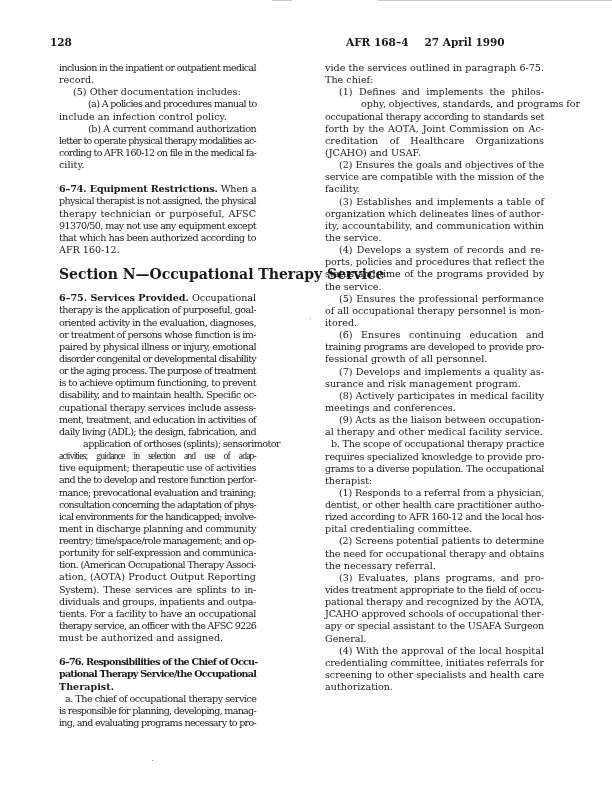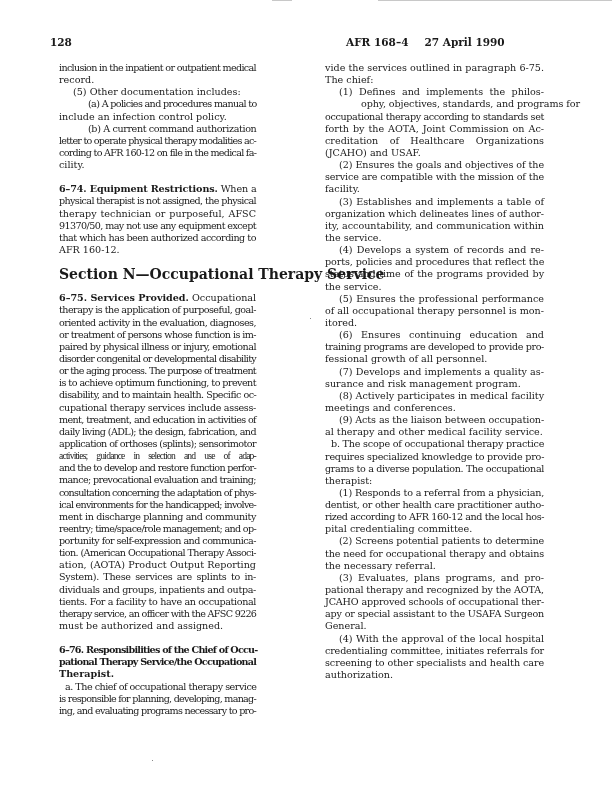--- a/index.html
+++ b/index.html
@@ -61,22 +61,23 @@
     <span class="ln " style="white-space: nowrap; letter-spacing: -0.537566px;">oriented activity in the evaluation, diagnoses,</span>
     <span class="ln " style="white-space: nowrap; letter-spacing: -0.557292px;">or treatment of persons whose function is im-</span>
     <span class="ln " style="white-space: nowrap; letter-spacing: -0.505652px;">paired by physical illness or injury, emotional</span>
     <span class="ln " style="white-space: nowrap; letter-spacing: -0.712434px;">disorder congenital or developmental disability</span>
     <span class="ln " style="white-space: nowrap; letter-spacing: -0.731318px;">or the aging process. The purpose of treatment</span>
     <span class="ln " style="white-space: nowrap; letter-spacing: -0.555903px;">is to achieve optimum functioning, to prevent</span>
     <span class="ln " style="white-space: nowrap; letter-spacing: -0.517253px;">disability, and to maintain health. Specific oc-</span>
     <span class="ln " style="white-space: nowrap; letter-spacing: -0.31468px;">cupational therapy services include assess-</span>
     <span class="ln " style="white-space: nowrap; letter-spacing: -0.624003px;">ment, treatment, and education in activities of</span>
     <span class="ln " style="white-space: nowrap; letter-spacing: -0.591471px;">daily living (ADL); the design, fabrication, and</span>
-    <span class="ln " style="white-space: nowrap; letter-spacing: -0.583777px;">application of orthoses (splints); sensorimotor</span>
+    <span class="ln " style="white-space: nowrap; letter-spacing: -0.583777px; margin-left: 24px;">application of orthoses (splints); sensorimotor</span>
     <span class="ln " style="white-space: nowrap; letter-spacing: -0.800937px; font-family: Liberation Serif, serif;">activities; guidance in selection and use of adap-</span>
+    <span class="ln " style="white-space: nowrap; letter-spacing: -0.399306px;">tive equipment; therapeutic use of activities</span>
     <span class="ln " style="white-space: nowrap; letter-spacing: -0.691157px;">and the to develop and restore function perfor-</span>
     <span class="ln " style="white-space: nowrap; letter-spacing: -0.612847px;">mance; prevocational evaluation and training;</span>
     <span class="ln " style="white-space: nowrap; letter-spacing: -0.762965px;">consultation concerning the adaptation of phys-</span>
     <span class="ln " style="white-space: nowrap; letter-spacing: -0.750997px;">ical environments for the handicapped; involve-</span>
     <span class="ln " style="white-space: nowrap; letter-spacing: -0.371875px;">ment in discharge planning and community</span>
     <span class="ln " style="white-space: nowrap; letter-spacing: -0.665838px;">reentry; time/space/role management; and op-</span>
     <span class="ln " style="white-space: nowrap; letter-spacing: -0.540838px;">portunity for self-expression and communica-</span>
     <span class="ln " style="white-space: nowrap; letter-spacing: -0.594815px;">tion. (American Occupational Therapy Associ-</span>
     <span class="ln " style="white-space: nowrap;">ation,  (AOTA)  Product  Output  Reporting</span>
     <span class="ln " style="white-space: nowrap; letter-spacing: -0.307049px;">System). These services are splints to in-</span>
@@ -129,20 +130,21 @@
     <span class="ln " style="white-space: nowrap; letter-spacing: -0.341423px;">grams to a diverse population. The occupational</span>
     <span class="ln last">therapist:</span>
     <span class="ln i1" style="white-space: nowrap; letter-spacing: -0.168403px;">(1)  Responds to a referral from a physician,</span>
     <span class="ln " style="white-space: nowrap; letter-spacing: -0.27264px;">dentist, or other health care practitioner autho-</span>
     <span class="ln " style="white-space: nowrap; letter-spacing: -0.40332px;">rized according to AFR 160-12 and the local hos-</span>
     <span class="ln last">pital credentialing committee.</span>
     <span class="ln i1" style="white-space: nowrap; letter-spacing: -0.117898px;">(2)  Screens potential patients to determine</span>
     <span class="ln " style="white-space: nowrap; letter-spacing: -0.135764px;">the need for occupational therapy and obtains</span>
     <span class="ln last">the necessary referral.</span>
     <span class="ln i1" style="white-space: nowrap;">(3)  Evaluates, plans programs, and pro-</span>
+    <span class="ln " style="white-space: nowrap; letter-spacing: -0.314413px;">vides treatment appropriate to the field of occu-</span>
     <span class="ln " style="white-space: nowrap; letter-spacing: -0.137429px;">pational therapy and recognized by the AOTA,</span>
     <span class="ln " style="white-space: nowrap; letter-spacing: -0.166193px;">JCAHO approved schools of occupational ther-</span>
     <span class="ln " style="white-space: nowrap; letter-spacing: -0.176042px;">apy or special assistant to the USAFA Surgeon</span>
     <span class="ln last">General.</span>
     <span class="ln i1" style="white-space: nowrap;">(4)  With the approval of the local hospital</span>
     <span class="ln " style="white-space: nowrap; letter-spacing: -0.170247px;">credentialing committee, initiates referrals for</span>
     <span class="ln " style="white-space: nowrap; letter-spacing: -0.0788043px;">screening to other specialists and health care</span>
     <span class="ln last">authorization.</span>
   </div>
 

